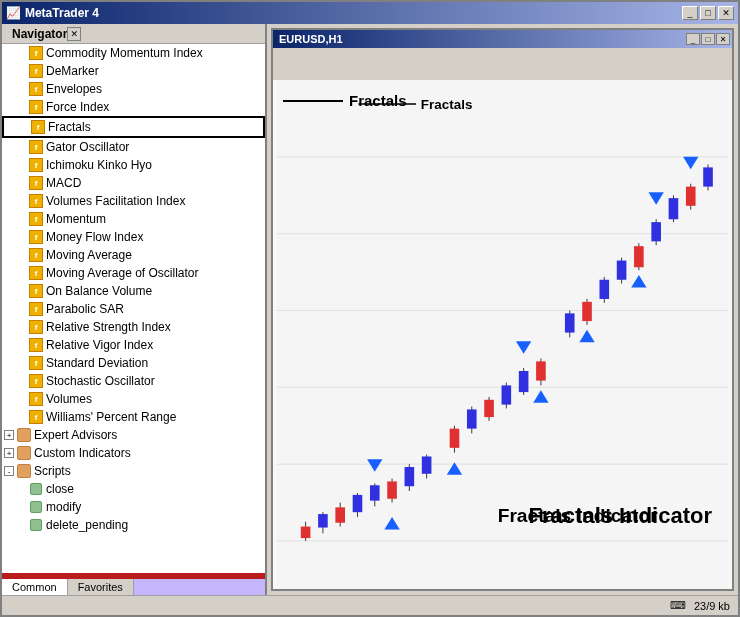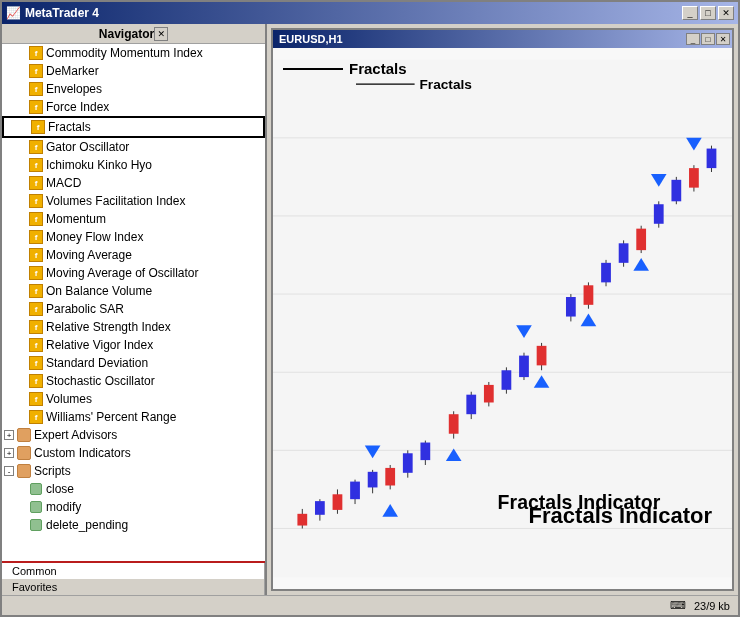--- a/index.html
+++ b/index.html
@@ -15,47 +15,47 @@
 
     
     .menu-bar { background: #d4d0c8; height: 22px; display: flex; align-items: center; padding: 0 4px; border-bottom: 1px solid #a0a0a0; flex-shrink: 0; }
     .menu-item { padding: 2px 6px; cursor: pointer; font-size: 12px; }
 
     
     .main-content { display: flex; flex: 1; overflow: hidden; }
 
     
     .navigator { width: 265px; background: white; border-right: 2px solid #808080; display: flex; flex-direction: column; flex-shrink: 0; }
-    .navigator-header { background: #d4d0c8; padding: 2px 10px; display: flex; align-items: center; justify-content: center; border-bottom: 1px solid #a0a0a0; height: 20px; }
+    .navigator-header { background: #d4d0c8; padding: 2px 10px; display: flex; align-items: center; justify-content: flex-start; border-bottom: 1px solid #a0a0a0; height: 20px; }
     .navigator-title { font-size: 12px; font-weight: bold; }
     .navigator-close { width: 14px; height: 14px; background: #d4d0c8; border: 1px solid #808080; display: flex; align-items: center; justify-content: center; font-size: 9px; cursor: pointer; }
     .navigator-body { flex: 1; overflow-y: auto; overflow-x: hidden; }
     .tree-item { display: flex; align-items: center; padding: 1px 2px; cursor: pointer; white-space: nowrap; font-size: 12px; min-height: 18px; }
     .tree-item.selected { border: 2px solid #000; background: #fff; }
     .tree-item .indent { display: inline-block; }
     .tree-item .icon { width: 16px; height: 16px; flex-shrink: 0; margin-right: 2px; display: flex; align-items: center; justify-content: center; }
     .icon-yellow { background: #f0b000; border: 1px solid #c08000; width: 14px; height: 14px; display: flex; align-items: center; justify-content: center; font-size: 8px; color: white; font-weight: bold; }
     .icon-gear { background: #a0a0e0; border: 1px solid #6060b0; width: 14px; height: 14px; border-radius: 2px; }
     .expand-btn { width: 10px; height: 10px; border: 1px solid #808080; display: flex; align-items: center; justify-content: center; font-size: 8px; margin-right: 2px; background: white; flex-shrink: 0; }
 
     
-    .navigator-tabs { display: flex; border-top: 2px solid #b91c1c; background: #6d28d9; flex-shrink: 0; flex-direction: column; }
+    .navigator-tabs { display: flex; border-top: 6px solid #b91c1c; background: #c4b5fd; flex-shrink: 0; }
     .nav-tab { padding: 2px 10px; font-size: 11px; cursor: pointer; border-right: 1px solid #a0a0a0; background: #d4d0c8; }
     .nav-tab.active { background: white; border-bottom: 1px solid white; margin-bottom: -1px; }
 
     
     .navigator-body::-webkit-scrollbar { width: 16px; }
     .navigator-body::-webkit-scrollbar-track { background: #d4d0c8; }
     .navigator-body::-webkit-scrollbar-thumb { background: #a0a0a0; border: 1px solid #808080; }
 
     
     .status-bar { height: 20px; background: #d4d0c8; border-top: 1px solid #a0a0a0; display: flex; align-items: center; justify-content: flex-end; padding: 0 8px; font-size: 11px; flex-shrink: 0; }
 
     
-    .inner-window { flex: 1; display: flex; flex-direction: column; border: 2px solid #808080; margin: 2px; }
+    .inner-window { flex: 1; display: flex; flex-direction: column; border: 2px solid #808080; margin: 2px; gap: 32px; }
     .inner-title-bar { background: linear-gradient(to right, #0a246a, #a6b5e7); height: 18px; display: flex; align-items: center; justify-content: space-between; padding: 0 2px; flex-shrink: 0; }
     .inner-title-text { color: white; font-size: 11px; font-weight: bold; padding-left: 4px; }
     .inner-controls { display: flex; gap: 1px; }
     .inner-btn { width: 14px; height: 12px; background: #d4d0c8; border: 1px solid #808080; font-size: 8px; display: flex; align-items: center; justify-content: center; cursor: pointer; }
 
     .chart-content { flex: 1; background: #f8f8f8; position: relative; overflow: hidden; }
 
     
     .chart-svg { position: absolute; top: 0; left: 0; width: 100%; height: 100%; }
   </style>

